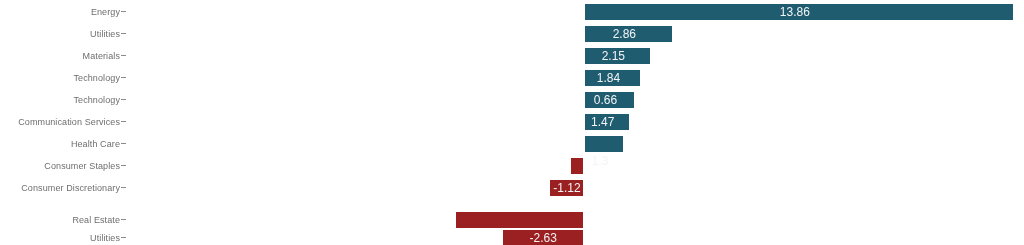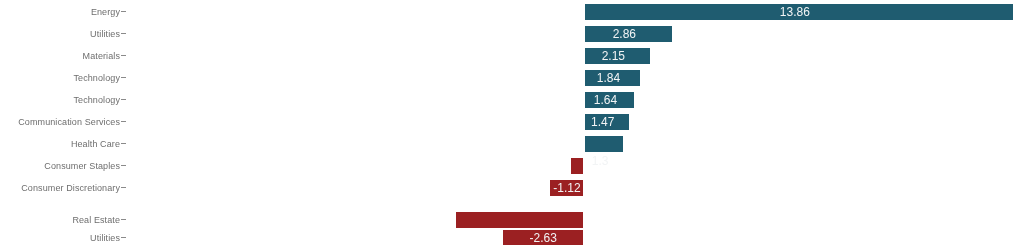--- a/index.html
+++ b/index.html
@@ -94,21 +94,21 @@
     <div class="row" style="top: 67px;">
       <div class="cat-label">Technology</div>
       <div class="tick"></div>
       <div class="bar pos" style="left: 584px; width: 57.04px; background: rgb(31, 92, 112); border-color: rgb(255, 255, 255);"></div>
       <div class="bar-value" style="color: rgb(242, 244, 245); left: 584px; width: 49.04px; text-align: center;">1.84</div>
     </div>
     <div class="row" style="top: 89px;">
       <div class="cat-label">Technology</div>
       <div class="tick"></div>
       <div class="bar pos" style="left: 584px; width: 50.84px; background: rgb(31, 92, 112); border-color: rgb(255, 255, 255);"></div>
-      <div class="bar-value" style="color: rgb(242, 244, 245); left: 584px; width: 42.84px; text-align: center;">1.64</div>
+      <div class="bar-value" style="color: rgb(242, 244, 245); left: 584px; width: 42.84px; text-align: center;">0.66</div>
     </div>
     <div class="row" style="top: 111px;">
       <div class="cat-label">Communication Services</div>
       <div class="tick"></div>
       <div class="bar pos" style="left: 584px; width: 45.57px; background: rgb(31, 92, 112); border-color: rgb(255, 255, 255);"></div>
       <div class="bar-value" style="color: rgb(242, 244, 245); left: 584px; width: 37.57px; text-align: center;">1.47</div>
     </div>
     <div class="row" style="top: 133px;">
       <div class="cat-label">Health Care</div>
       <div class="tick"></div>

